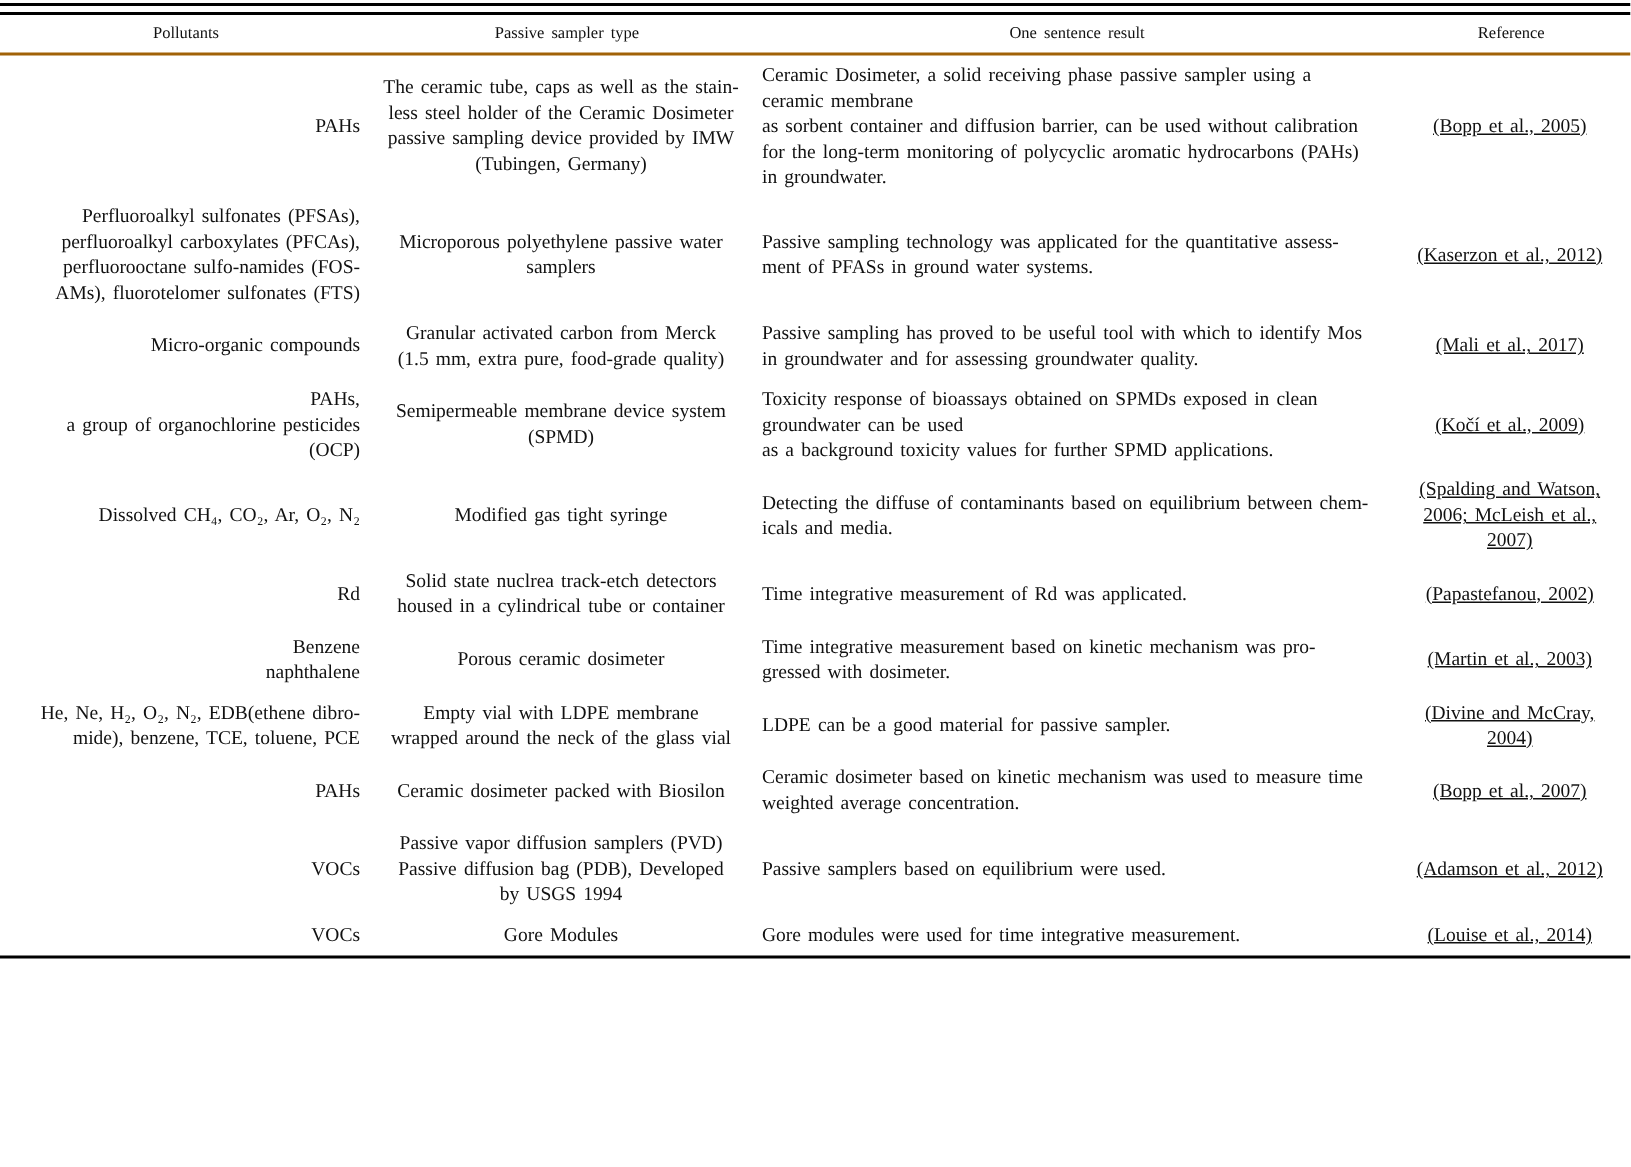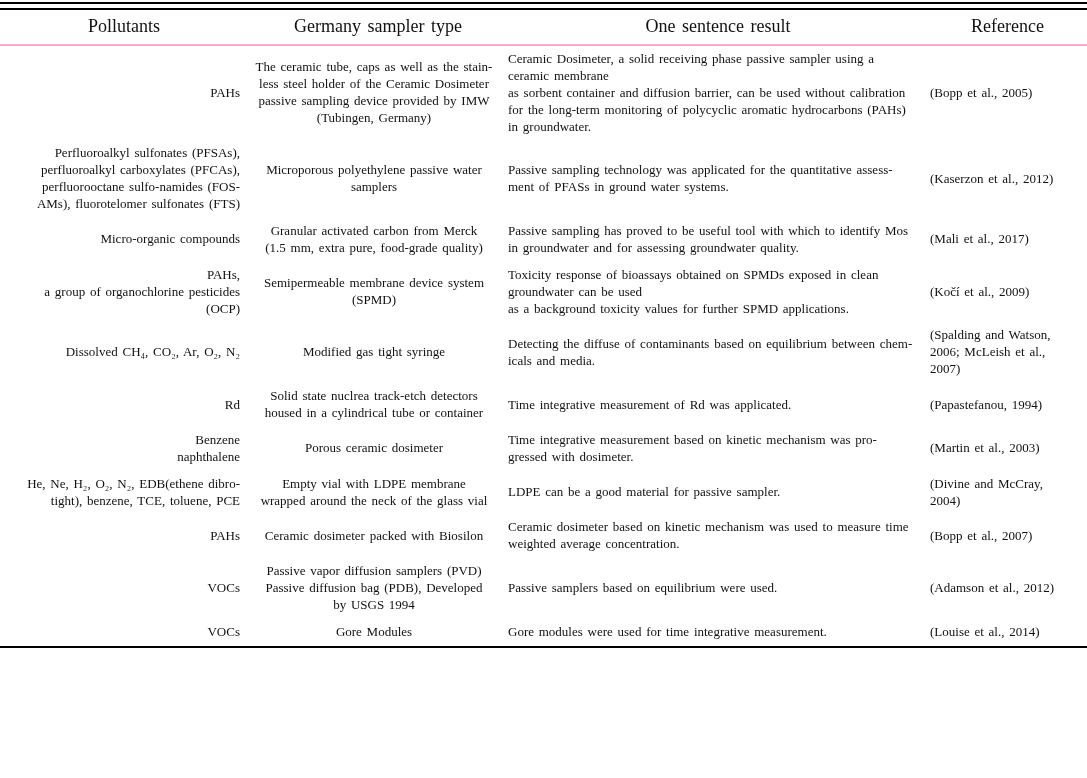--- a/index.html
+++ b/index.html
@@ -28,24 +28,24 @@
     border-collapse: collapse;
     table-layout: fixed;
   }
   col.c-pollutants { width: 248px; }
   col.c-sampler    { width: 260px; }
   col.c-result     { width: 420px; }
   col.c-reference  { width: 159px; }
 
   thead th {
     font-weight: normal;
-    font-size: 18px;
+    font-size: 11px;
     text-align: center;
     padding: 6px 2px 7px 2px;
-    border-bottom: 2px solid #f9a8d4;
+    border-bottom: 2px solid #a16207;
     word-spacing: 2px;
   }
   tbody td {
     font-size: 13px;
     line-height: 1.3;
     vertical-align: middle;
     padding: 5px 0;
     white-space: pre-line;
     word-spacing: 1.5px;
   }
@@ -57,43 +57,45 @@
   td.cell-sampler {
     padding-right: 8px;
     text-align: center;
     margin-top: 28px;
   }
   td.cell-result {
     padding-right: 10px;
     text-align: left;
   }
   td.cell-reference {
+    text-align: center;
     padding-left: 2px;
     padding-right: 4px;
+    text-decoration: underline;
   }
   tbody tr:last-child td {
     border-bottom: 2.5px solid #000;
   }
 </style>
 </head>
 <body>
 
 <div class="paper-table-wrap">
   <div class="rule-double-top"></div>
   <table class="data-table">
     <colgroup>
       <col class="c-pollutants">
       <col class="c-sampler">
       <col class="c-result">
       <col class="c-reference">
     </colgroup>
     <thead>
       <tr>
         <th>Pollutants</th>
-        <th>Germany sampler type</th>
+        <th>Passive sampler type</th>
         <th>One sentence result</th>
         <th>Reference</th>
       </tr>
     </thead>
     <tbody>
       <tr>
         <td class="cell-pollutants">PAHs</td>
         <td class="cell-sampler">The ceramic tube, caps as well as the stain-
 less steel holder of the Ceramic Dosimeter
 passive sampling device provided by IMW
@@ -142,33 +144,33 @@
 icals and media.</td>
         <td class="cell-reference">(Spalding and Watson,
 2006; McLeish et al.,
 2007)</td>
       </tr>
       <tr>
         <td class="cell-pollutants">Rd</td>
         <td class="cell-sampler">Solid state nuclrea track-etch detectors
 housed in a cylindrical tube or container</td>
         <td class="cell-result">Time integrative measurement of Rd was applicated.</td>
-        <td class="cell-reference">(Papastefanou, 1994)</td>
+        <td class="cell-reference">(Papastefanou, 2002)</td>
       </tr>
       <tr>
         <td class="cell-pollutants">Benzene
 naphthalene</td>
         <td class="cell-sampler">Porous ceramic dosimeter</td>
         <td class="cell-result">Time integrative measurement based on kinetic mechanism was pro-
 gressed with dosimeter.</td>
         <td class="cell-reference">(Martin et al., 2003)</td>
       </tr>
       <tr>
         <td class="cell-pollutants">He, Ne, H₂, O₂, N₂, EDB(ethene dibro-
-tight), benzene, TCE, toluene, PCE</td>
+mide), benzene, TCE, toluene, PCE</td>
         <td class="cell-sampler">Empty vial with LDPE membrane
 wrapped around the neck of the glass vial</td>
         <td class="cell-result">LDPE can be a good material for passive sampler.</td>
         <td class="cell-reference">(Divine and McCray,
 2004)</td>
       </tr>
       <tr>
         <td class="cell-pollutants">PAHs</td>
         <td class="cell-sampler">Ceramic dosimeter packed with Biosilon</td>
         <td class="cell-result">Ceramic dosimeter based on kinetic mechanism was used to measure time

